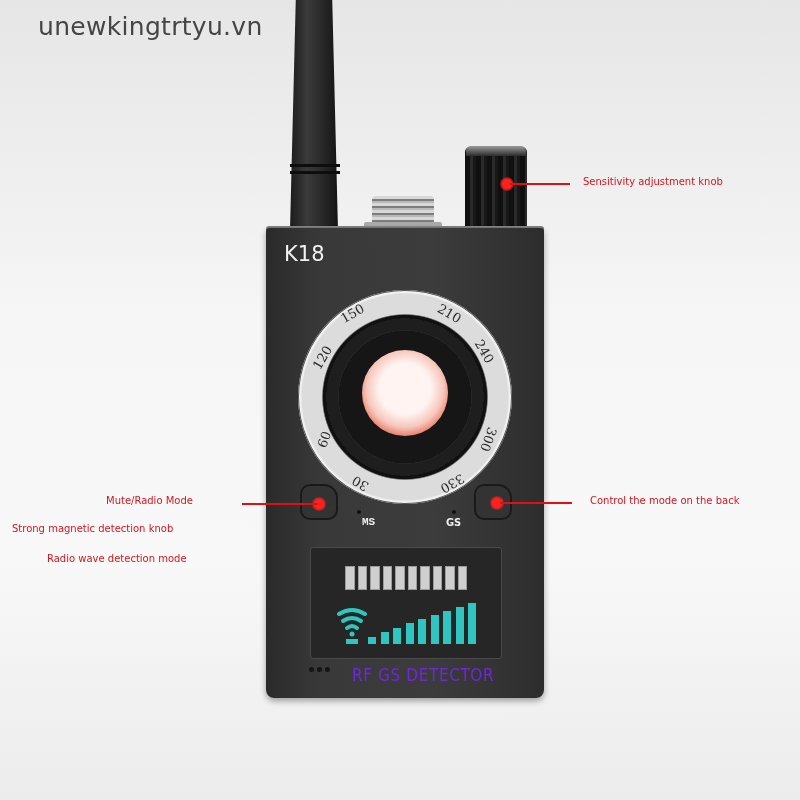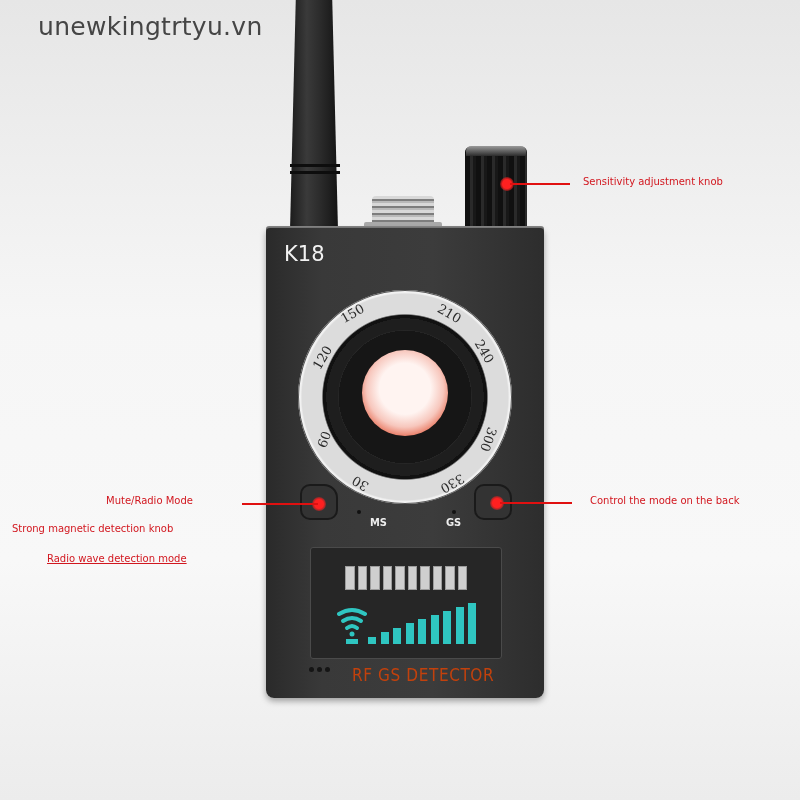--- a/index.html
+++ b/index.html
@@ -65,21 +65,21 @@
   }
   .btn-label { position: absolute; font-size: 11px; color: #eee; font-weight: bold; font-family: "DejaVu Sans Condensed","DejaVu Sans", sans-serif; }
   .btn-dot { position: absolute; width: 4px; height: 4px; background: #111; border-radius: 50%; }
   
   .screen { position: absolute; left: 310px; top: 547px; width: 192px; height: 112px; background: #262626; border: 1px solid #4a4a4a; border-radius: 3px; }
   .led-row { position: absolute; left: 345px; top: 566px; display: flex; gap: 3px; }
   .led { width: 9.5px; height: 24px; background: #cfcfcf; border: 1px solid #9c9c9c; }
   .bars { position: absolute; left: 345px; top: 602px; display: flex; align-items: flex-end; gap: 4.5px; height: 42px; }
   .bar { width: 8px; background: #2fc6c1; }
   .wifi { position: absolute; left: 337px; top: 606px; width: 30px; height: 38px; }
-  .brand-label { position: absolute; left: 352px; top: 665px; font-size: 17px; color: #c2410c; letter-spacing: 0.6px; font-family: "DejaVu Sans Condensed","DejaVu Sans", sans-serif; }
+  .brand-label { position: absolute; left: 352px; top: 665px; font-size: 17px; color: #6d28d9; letter-spacing: 0.6px; font-family: "DejaVu Sans Condensed","DejaVu Sans", sans-serif; }
   .speaker { position: absolute; left: 309px; top: 667px; display: flex; gap: 3px; }
   .speaker i { width: 5px; height: 5px; border-radius: 50%; background: #151515; display: block; }
   
   .callout-text { position: absolute; color: #d2171f; font-size: 10px; font-family: "DejaVu Sans", sans-serif; white-space: nowrap; }
   .callout-line { position: absolute; height: 2px; background: #e01010; }
   .callout-dot { position: absolute; width: 14px; height: 14px; border-radius: 50%; background: radial-gradient(circle, #ff2020 0 45%, rgba(255,30,30,0.4) 70%, rgba(255,0,0,0) 100%); }
 </style>
 </head>
 <body>
 
@@ -108,21 +108,21 @@
 <span class="dial-num" style="left:437px;top:306px;transform:rotate(30deg);">210</span>
 <span class="dial-num" style="left:472px;top:344px;transform:rotate(60deg);">240</span>
 <span class="dial-num" style="left:476px;top:432px;transform:rotate(110deg);">300</span>
 <span class="dial-num" style="left:440px;top:476px;transform:rotate(150deg);">330</span>
 <span class="dial-num" style="left:352px;top:476px;transform:rotate(-150deg);">30</span>
 
 <div class="side-btn" style="left:300px;top:484px;"></div>
 <div class="side-btn" style="left:474px;top:484px;"></div>
 <div class="btn-dot" style="left:357px;top:510px;"></div>
 <div class="btn-dot" style="left:452px;top:510px;"></div>
-<span class="btn-label" style="left:370px;top:516px;">MS</span>
+<span class="btn-label" style="left:362px;top:516px;font-family:Liberation Mono, monospace;">MS</span>
 <span class="btn-label" style="left:446px;top:516px;">GS</span>
 
 <div class="screen"></div>
 <div class="led-row">
   <div class="led"></div>
   <div class="led"></div>
   <div class="led"></div>
   <div class="led"></div>
   <div class="led"></div>
   <div class="led"></div>
@@ -157,17 +157,17 @@
 <div class="brand-label">RF GS DETECTOR</div>
 
 <div class="callout-dot" style="left:500px;top:177px;"></div>
 <div class="callout-line" style="left:510px;top:183px;width:60px;"></div>
 <span class="callout-text" style="left:583px;top:176px;">Sensitivity adjustment knob</span>
 
 <div class="callout-dot" style="left:312px;top:497px;"></div>
 <div class="callout-line" style="left:242px;top:503px;width:76px;"></div>
 <span class="callout-text" style="left:106px;top:495px;">Mute/Radio Mode</span>
 <span class="callout-text" style="left:12px;top:523px;">Strong magnetic detection knob</span>
-<span class="callout-text" style="left:47px;top:553px;text-decoration:underline;">Radio wave detection mode</span>
+<span class="callout-text" style="left:47px;top:553px;">Radio wave detection mode</span>
 
 <div class="callout-dot" style="left:490px;top:496px;"></div>
 <div class="callout-line" style="left:500px;top:502px;width:72px;"></div>
 <span class="callout-text" style="left:590px;top:495px;">Control the mode on the back</span>
 
 </body></html>

